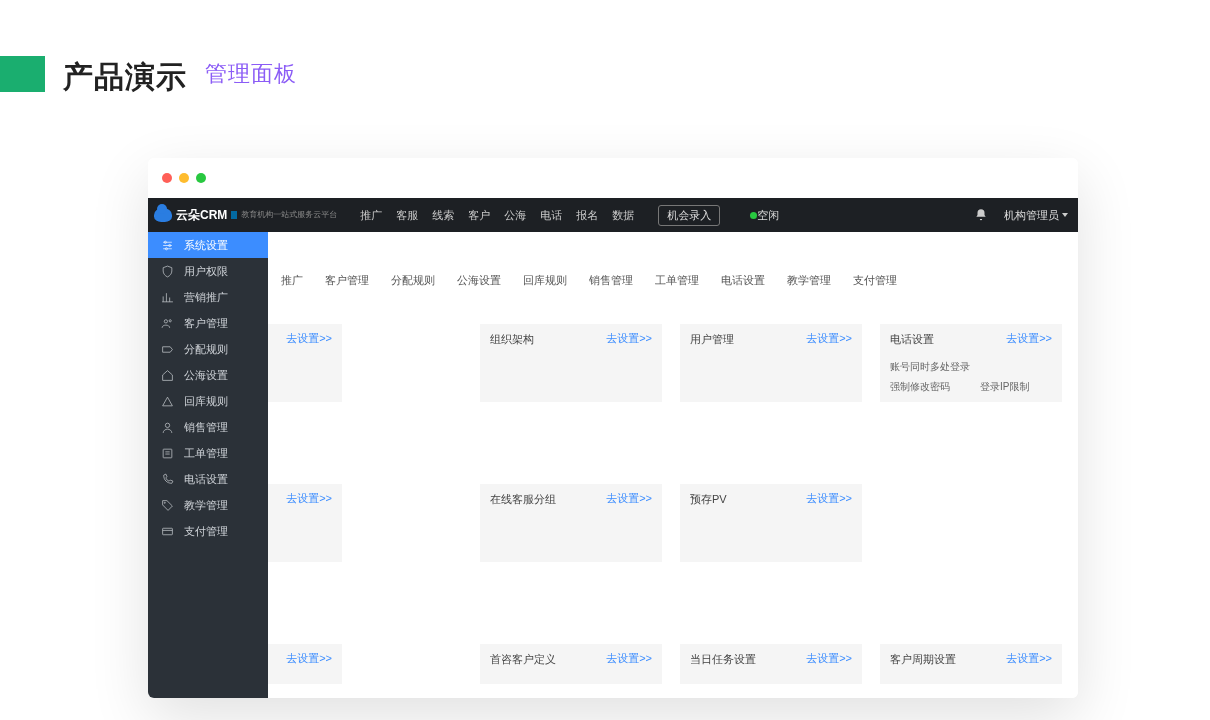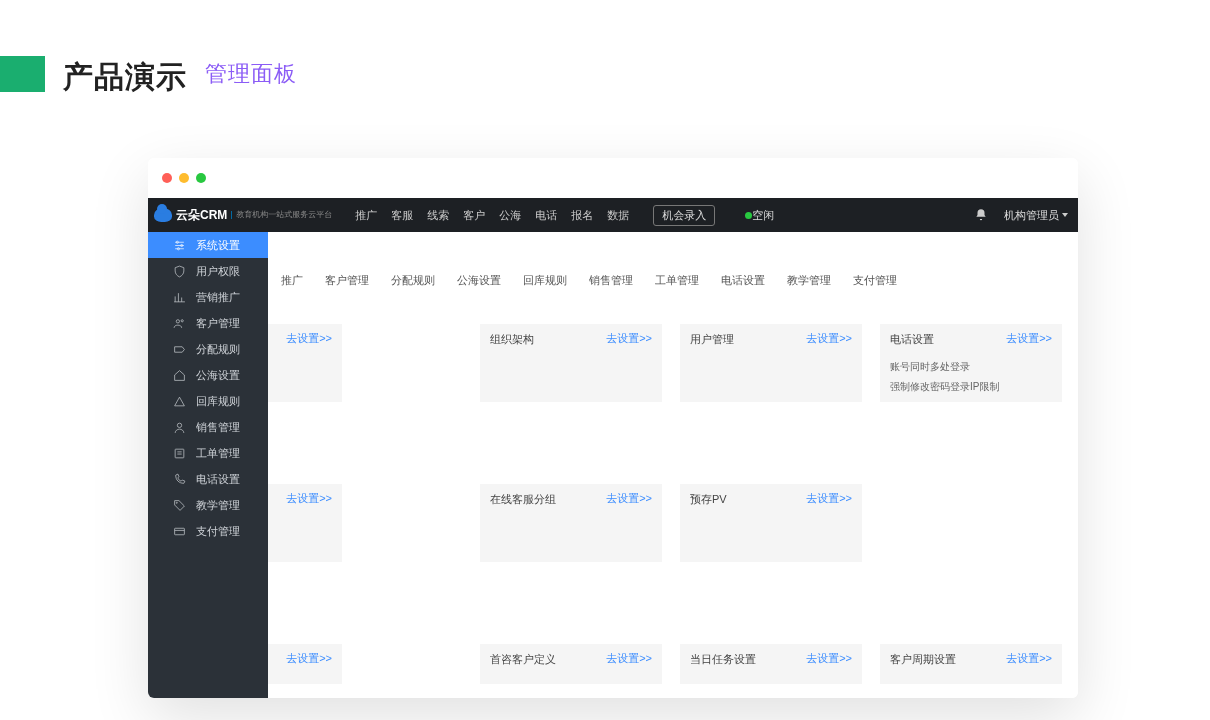--- a/index.html
+++ b/index.html
@@ -84,21 +84,21 @@
     border-radius: 50% 50% 40% 40%;
     background: #2a7de1;
     margin-right: 4px;
     position: relative;
   }
   .logo-cloud::before {
     content:""; position:absolute; width:10px;height:10px;border-radius:50%;
     background:#2a7de1; top:-4px; left:3px;
   }
   .logo-text { font-weight: 600; color: #fff; font-size: 12px; }
-  .logo-sub { font-size: 8px; color:#888; line-height:1; margin-left:4px; border-left:1px solid #0369a1; padding-left:4px;}
+  .logo-sub { font-size: 8px; color:#888; line-height:1; margin-left:4px; border-left:6px solid #0369a1; padding-left:4px;}
   .nav-items { display: flex; gap: 14px; align-items: center; }
   .nav-item { color: #ccc; cursor: pointer; }
   .record-btn {
     border: 1px solid #777;
     border-radius: 3px;
     padding: 2px 8px;
     color: #ddd;
     margin-left: 10px;
     cursor: pointer;
   }
@@ -128,21 +128,21 @@
     background: #2b3138;
     color: #cfd3d8;
     font-size: 11px;
     z-index: 20;
   }
   .side-item {
     display: flex;
     align-items: center;
     gap: 10px;
     height: 26px;
-    padding: 0 24px;
+    padding: 0 12px;
     cursor: pointer;
   }
   .side-item.active { background: #3c8dff; color: #fff; }
   .side-icon { width:14px; height:14px; display:flex;align-items:center;justify-content:center; opacity:0.9;}
   .side-icon svg { width:13px;height:13px; stroke:#cfd3d8; fill:none; stroke-width:1.4; }
   .side-item.active .side-icon svg { stroke:#fff; }
 
   
   .subnav {
     position: absolute;
@@ -406,21 +406,21 @@
       </div>
       <div class="card row1" style="grid-column:3">
         <span class="card-title">用户管理</span>
         <span class="go-link">去设置&gt;&gt;</span>
       </div>
       <div class="card row1" style="grid-column:4">
         <span class="card-title">电话设置</span>
         <span class="go-link">去设置&gt;&gt;</span>
         <div class="tag-row two-line">
           <div><span>账号同时多处登录</span></div>
-          <div style="display:flex;gap:0">
+          <div style="display:flex;gap:30px">
             <span>强制修改密码</span>
             <span>登录IP限制</span>
           </div>
         </div>
       </div>
 
       <div class="card card-first-col row2" style="margin-left:-120px;width:182px;grid-column:1">
         <span class="card-title"></span>
         <span class="go-link">去设置&gt;&gt;</span>
       </div>

